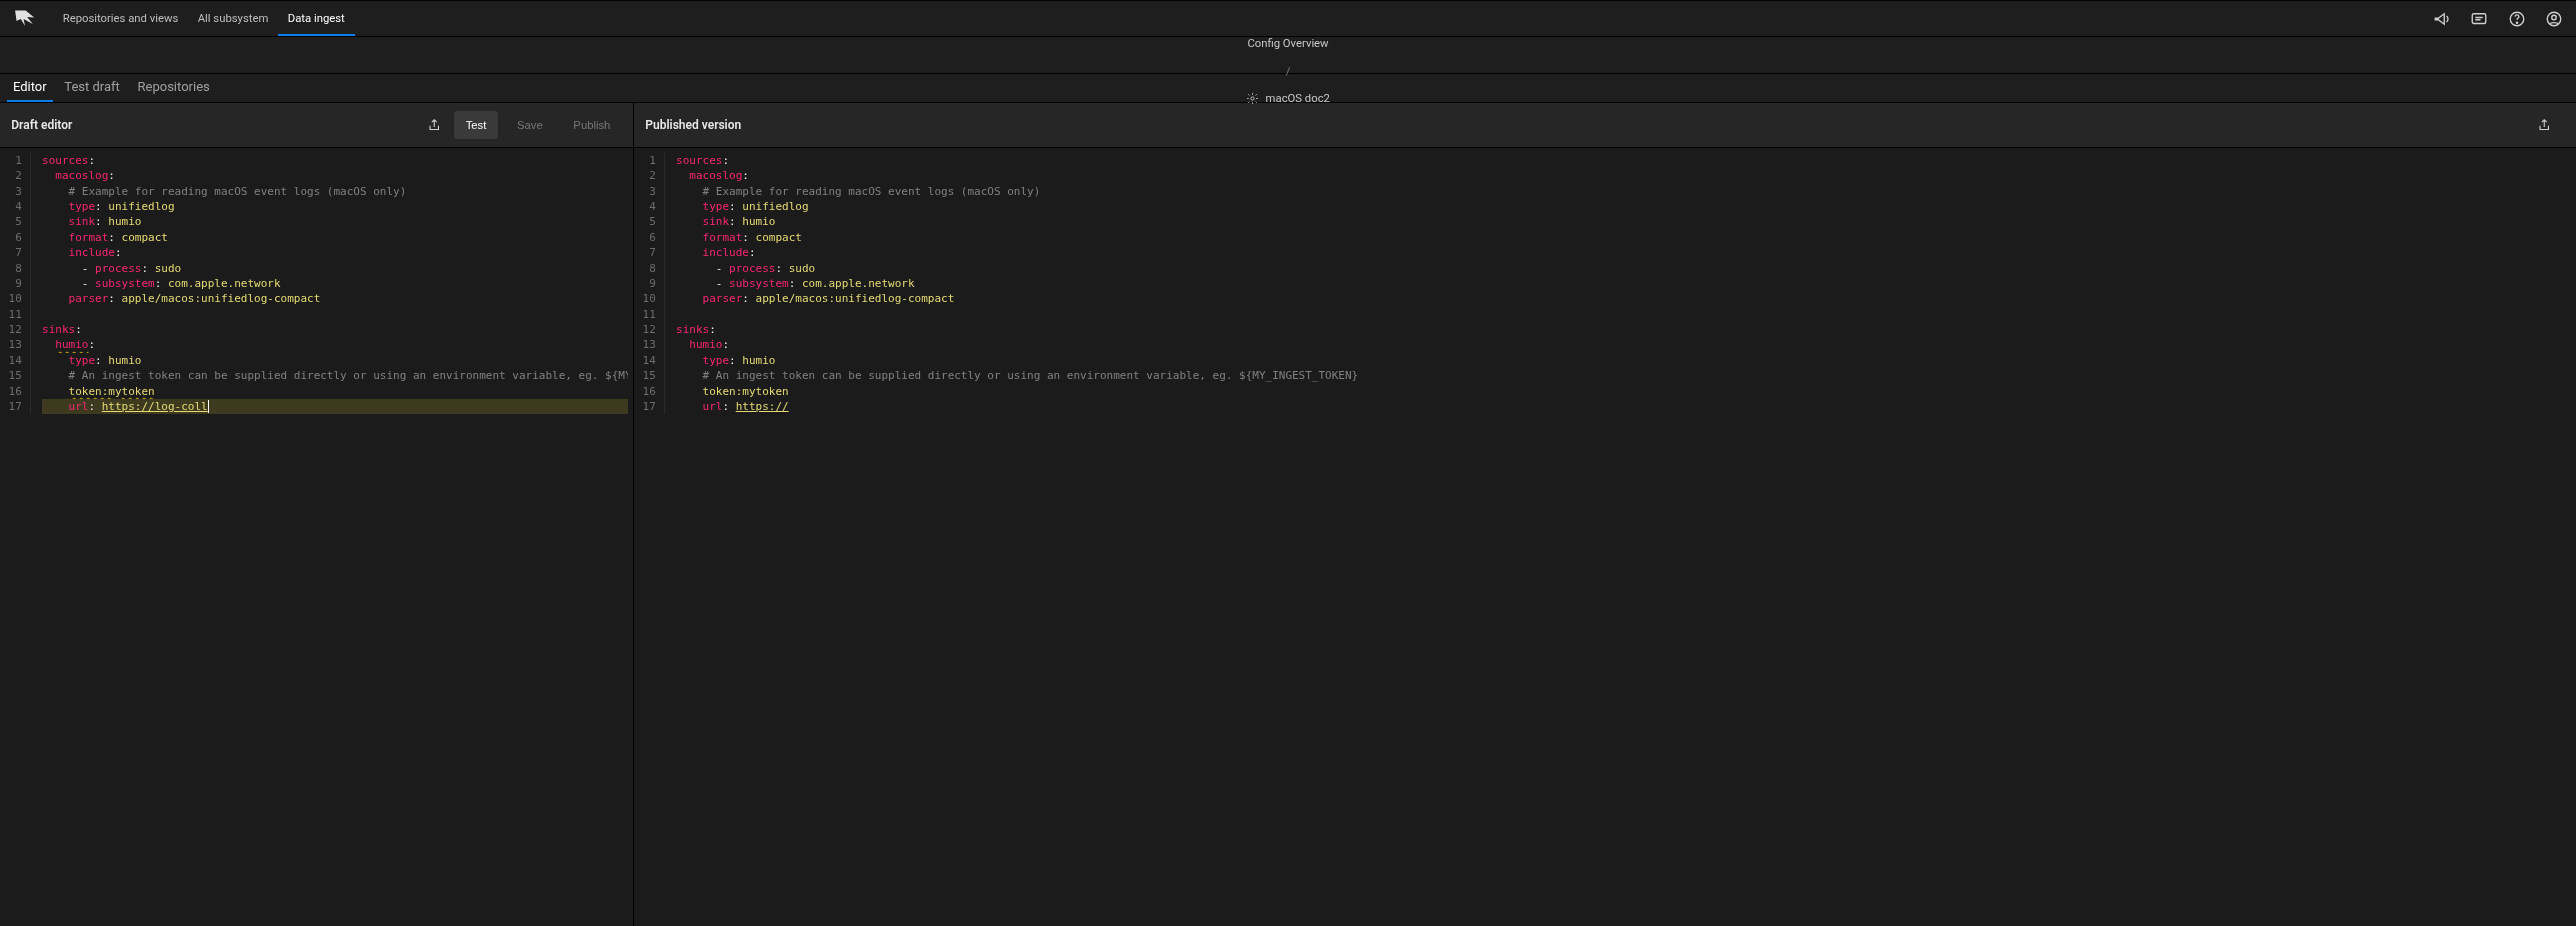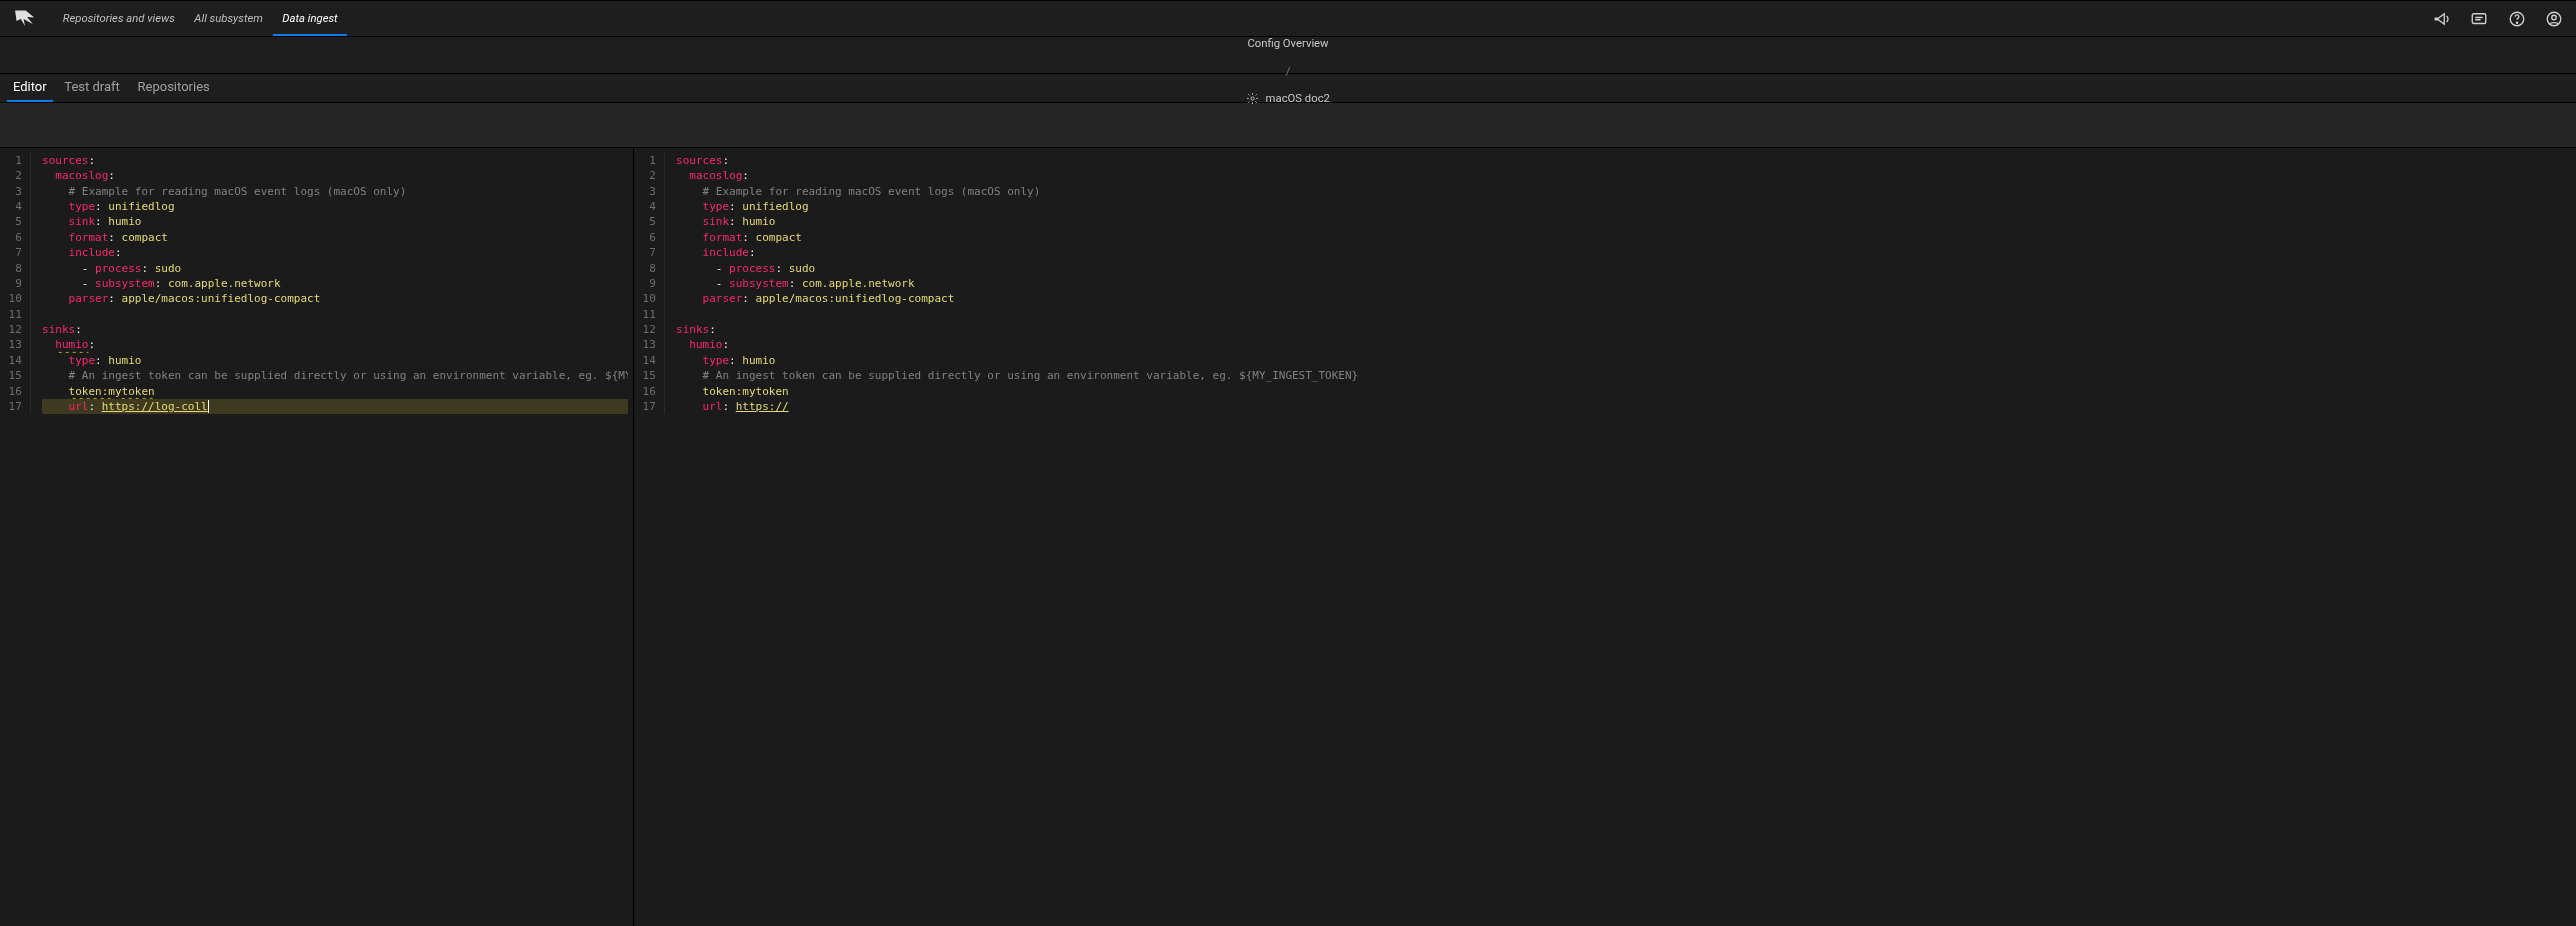--- a/index.html
+++ b/index.html
@@ -16,21 +16,21 @@
   .topbar {
     display: flex;
     align-items: center;
     height: 37px;
     background: #1e1e1e;
     border-top: 1.6px solid #000;
     border-bottom: 0.8px solid #000;
     padding: 0 13px;
   }
   .logo { width: 24px; height: 24px; display:flex; align-items:center; margin-right: 16px; }
-  .nav-links { display:flex; height:100%;font-style:italic; }
+  .nav-links { display:flex; height:100%; }
   .nav-link {
     display:flex; align-items:center;
     padding: 0 9.7px;
     color:#bfbfbf;
     cursor:pointer;
     height:100%;
     position:relative;
   }
   .nav-link.active { color:#fff; }
   .nav-link.active::after {
@@ -206,20 +206,43 @@
   </span>
 </div>
 
 <div class="tab-row" id="tab-row">
     <div class="tab active">Editor</div>
     <div class="tab">Test draft</div>
     <div class="tab">Repositories</div>
   </div>
 
 <div class="toolbar">
+  <div class="tool-pane tool-left">
+    <span class="pane-title">Draft editor</span>
+    <span class="spacer"></span>
+    <button class="icon-btn">
+      <svg viewBox="0 0 24 24" width="14.5" height="14.5" fill="none" stroke="currentColor" stroke-width="1.8">
+        <path d="M12 3v12M8 7l4-4 4 4"></path>
+          <path d="M5 13v6h14v-6"></path>
+      </svg>
+    </button>
+    <button class="btn primary">Test</button>
+    <button class="btn disabled">Save</button>
+    <button class="btn disabled">Publish</button>
+  </div>
+  <div class="tool-pane tool-right">
+    <span class="pane-title">Published version</span>
+    <span class="spacer"></span>
+    <button class="icon-btn">
+      <svg viewBox="0 0 24 24" width="14.5" height="14.5" fill="none" stroke="currentColor" stroke-width="1.8">
+        <path d="M12 3v12M8 7l4-4 4 4"></path>
+          <path d="M5 13v6h14v-6"></path>
+      </svg>
+    </button>
+  </div>
 </div>
 
 <div class="split">
   <div class="pane pane-left" id="draft-pane">
       <div class="code-row"><span class="gutter">1</span><span class="code"><span class="tok-key">sources</span><span class="tok-colon">:</span></span></div>
       <div class="code-row"><span class="gutter">2</span><span class="code">  <span class="tok-key">macoslog</span><span class="tok-colon">:</span></span></div>
       <div class="code-row"><span class="gutter">3</span><span class="code">    <span class="tok-comment"># Example for reading macOS event logs (macOS only)</span></span></div>
       <div class="code-row"><span class="gutter">4</span><span class="code">    <span class="tok-key">type</span><span class="tok-colon">: </span><span class="tok-str">unifiedlog</span></span></div>
       <div class="code-row"><span class="gutter">5</span><span class="code">    <span class="tok-key">sink</span><span class="tok-colon">: </span><span class="tok-str">humio</span></span></div>
       <div class="code-row"><span class="gutter">6</span><span class="code">    <span class="tok-key">format</span><span class="tok-colon">: </span><span class="tok-str">compact</span></span></div>

